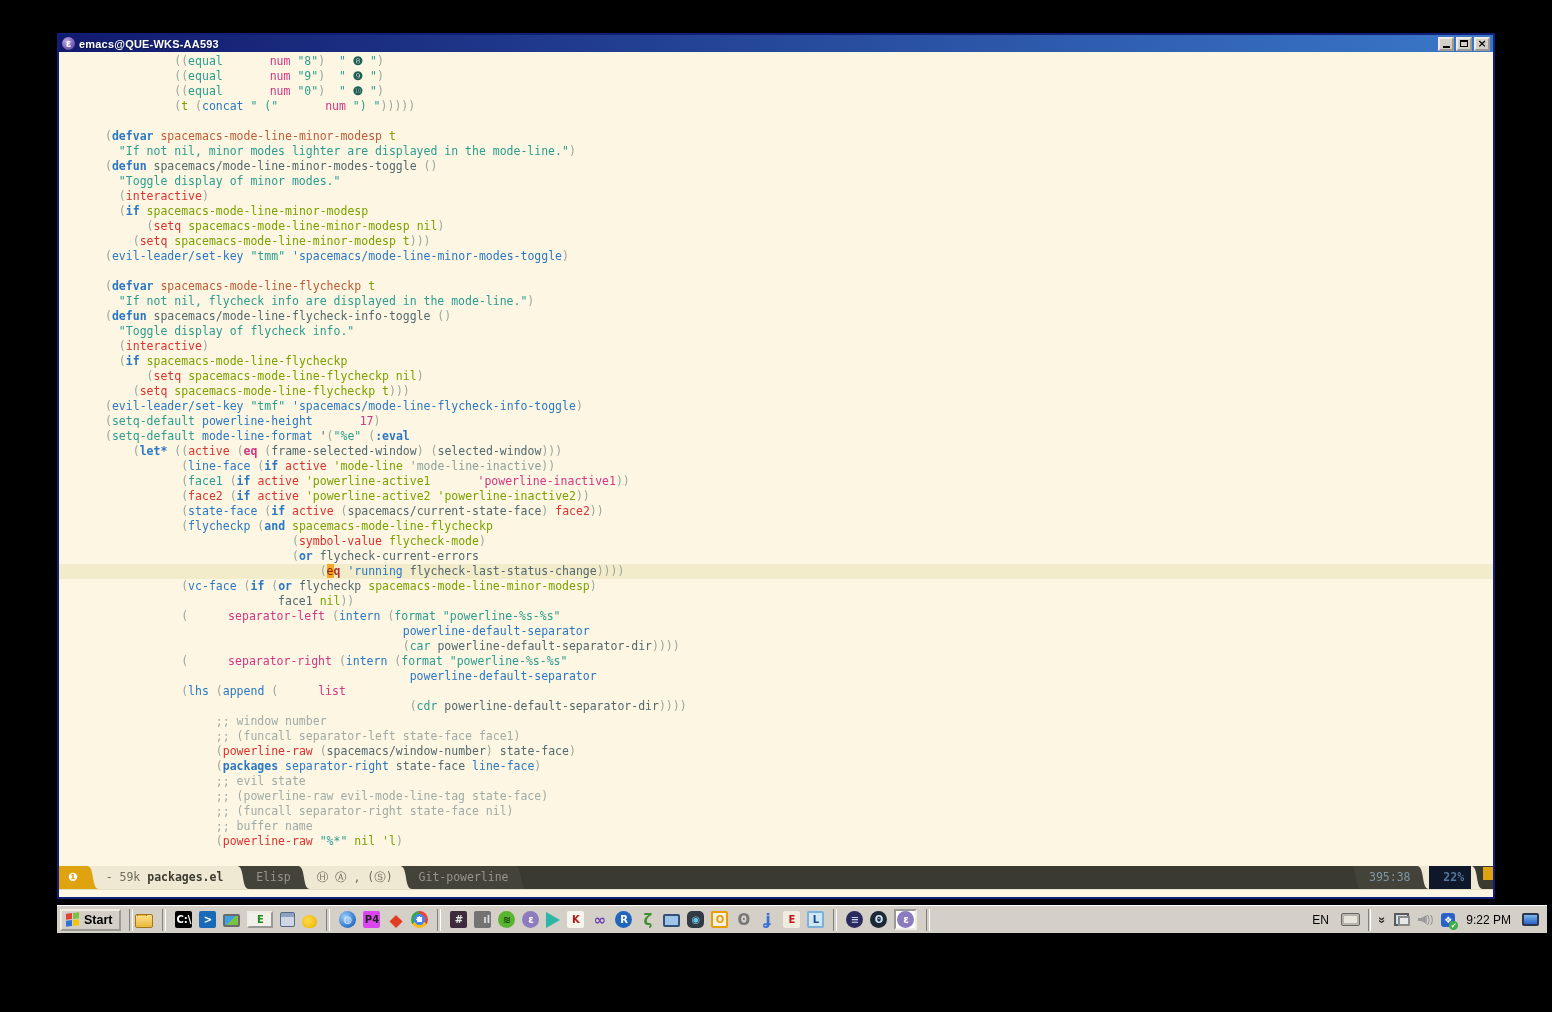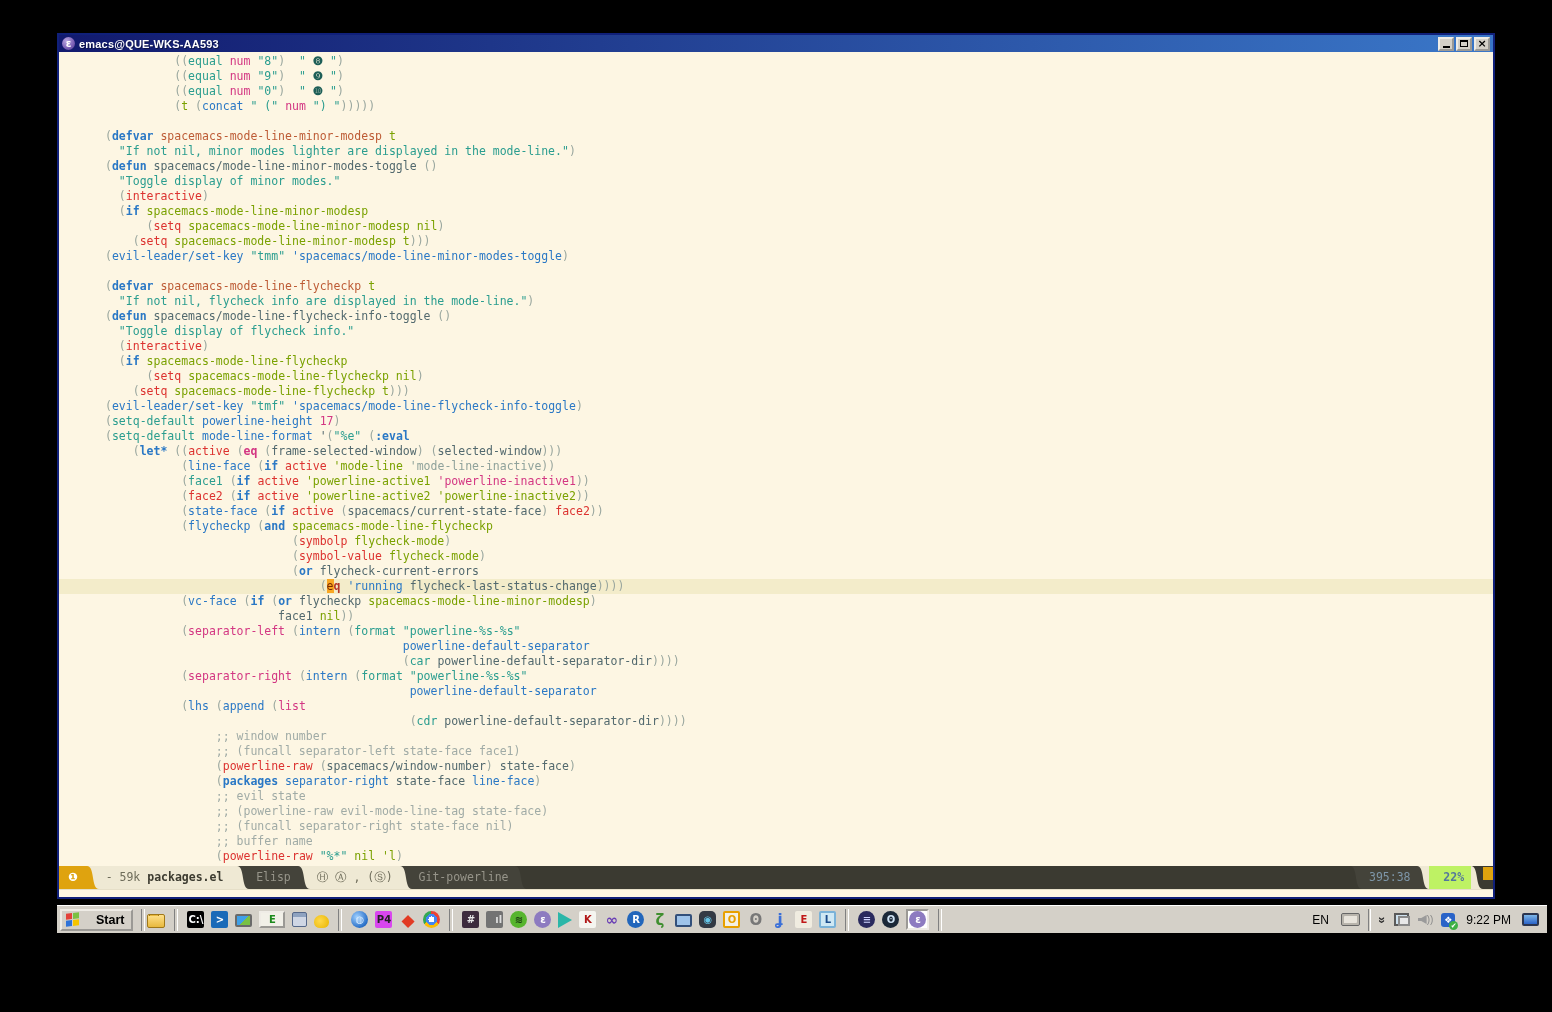--- a/index.html
+++ b/index.html
@@ -23,21 +23,21 @@
   .g-x{font-size:11px;font-weight:bold;color:#000;line-height:10px;font-family:"DejaVu Sans",sans-serif;}
 
   
   .code{flex:1 1 auto;overflow:hidden;padding:2px 0 0 46px;background:var(--bg);
     font-family:"DejaVu Sans Mono",monospace;font-size:11.5px;cursor:text;}
   .cl{height:15px;line-height:15px;white-space:pre;}
   .cl.hl{background:var(--hl);margin-left:-46px;padding-left:46px;margin-right:0;}
   .tk-d{color:var(--fg);} .tk-p{color:var(--paren);}
   .tk-k{color:var(--blue);font-weight:bold;text-align:right;} .tk-b{color:var(--blue);}
   .tk-r{color:var(--red);} .tk-rb{color:#b5362a;font-weight:bold;}
-  .tk-m{color:var(--magenta);} .tk-mb{color:var(--magenta);font-weight:bold;}
+  .tk-m{color:var(--magenta);margin-left:40px;} .tk-mb{color:var(--magenta);font-weight:bold;}
   .tk-g{color:var(--green);} .tk-s{color:var(--teal);}
   .tk-o{color:var(--orange);} .tk-c{color:var(--comment);}
   .tk-gi{color:var(--inactive);} .tk-gl{color:var(--glyphdark);font-weight:bold;}
   .tk-cur{background:var(--cursor_bg);color:var(--cursor_fg);}
 
   
   .modeline{flex:0 0 23px;height:23px;display:flex;align-items:stretch;overflow:hidden;
     font-family:"DejaVu Sans Mono",monospace;font-size:11.5px;background:var(--ml_fill);}
   .seg{display:flex;align-items:center;white-space:pre;line-height:23px;}
   .seg-orange{padding:0 9px;}
@@ -46,21 +46,21 @@
   .mt-wn{color:#fff;font-weight:bold;font-family:"DejaVu Sans",sans-serif;}
   .mt-lt{color:var(--ml_text_light);} .mt-ltb{color:#3c3b30;font-weight:bold;}
   .mt-dk{color:var(--ml_text_dark);}
   .mt-pos{color:var(--ml_pos);} .mt-pct{color:var(--ml_pct);font-weight:bold;}
   .hud-bar{width:10px;height:13px;background:var(--ml_orange);margin-top:-8px;}
   .echo{flex:0 0 8px;background:var(--bg);border-top:1px solid #e6dfc8;}
 
   
   .taskbar{position:absolute;left:57px;top:905px;width:1490px;height:28px;background:var(--taskbar);
     border-top:1px solid #fff;display:flex;align-items:center;padding:0 3px;font-family:"Liberation Sans",sans-serif;}
-  .start{display:flex;align-items:center;gap:16px;height:22px;padding:0 7px 0 4px;margin-right:6px;
+  .start{display:flex;align-items:center;gap:4px;height:22px;padding:0 7px 0 4px;margin-right:6px;
     background:var(--taskbar);border:2px outset #efece6;font-weight:bold;font-size:12.5px;color:#000;
     font-family:"Liberation Sans",sans-serif;cursor:pointer;}
   .flag{width:14px;height:13px;display:grid;grid-template-columns:6px 6px;grid-template-rows:6px 6px;gap:1px;transform:skewY(-6deg);}
   .flag i{display:block;}
   .flag i:nth-child(1){background:#e3423a;} .flag i:nth-child(2){background:#7bc143;}
   .flag i:nth-child(3){background:#2f73d8;} .flag i:nth-child(4){background:#f5c400;}
   .qlaunch{display:flex;align-items:center;gap:7px;height:28px;}
   .qsep{width:4px;height:22px;border-left:1px solid #808080;border-right:1px solid #fff;margin:0 2px;}
   .qicon{width:17px;height:17px;display:flex;align-items:center;justify-content:center;
     font-size:10px;font-weight:bold;cursor:pointer;overflow:hidden;font-family:"DejaVu Sans",sans-serif;}
@@ -149,21 +149,20 @@
         <div class="cl"><span class="tk-d">    </span><span class="tk-p">(</span><span class="tk-r">setq</span><span class="tk-d"> </span><span class="tk-g">spacemacs-mode-line-flycheckp</span><span class="tk-d"> </span><span class="tk-g">t</span><span class="tk-p">)))</span></div>
         <div class="cl"><span class="tk-p">(</span><span class="tk-b">evil-leader/set-key</span><span class="tk-d"> </span><span class="tk-s">"tmf"</span><span class="tk-d"> </span><span class="tk-b">'spacemacs/mode-line-flycheck-info-toggle</span><span class="tk-p">)</span></div>
         <div class="cl"><span class="tk-p">(</span><span class="tk-s">setq-default</span><span class="tk-d"> </span><span class="tk-b">powerline-height</span><span class="tk-d"> </span><span class="tk-m">17</span><span class="tk-p">)</span></div>
         <div class="cl"><span class="tk-p">(</span><span class="tk-s">setq-default</span><span class="tk-d"> </span><span class="tk-b">mode-line-format</span><span class="tk-d"> '</span><span class="tk-p">(</span><span class="tk-s">"%e"</span><span class="tk-d"> </span><span class="tk-p">(</span><span class="tk-k">:eval</span></div>
         <div class="cl"><span class="tk-d">    </span><span class="tk-p">(</span><span class="tk-k">let*</span><span class="tk-d"> </span><span class="tk-p">((</span><span class="tk-r">active</span><span class="tk-d"> </span><span class="tk-p">(</span><span class="tk-mb">eq</span><span class="tk-d"> </span><span class="tk-p">(</span><span class="tk-d">frame-selected-window</span><span class="tk-p">)</span><span class="tk-d"> </span><span class="tk-p">(</span><span class="tk-d">selected-window</span><span class="tk-p">)))</span></div>
         <div class="cl"><span class="tk-d">           </span><span class="tk-p">(</span><span class="tk-b">line-face</span><span class="tk-d"> </span><span class="tk-p">(</span><span class="tk-k">if</span><span class="tk-d"> </span><span class="tk-r">active</span><span class="tk-d"> </span><span class="tk-g">'mode-line</span><span class="tk-d"> </span><span class="tk-gi">'mode-line-inactive</span><span class="tk-p">))</span></div>
         <div class="cl"><span class="tk-d">           </span><span class="tk-p">(</span><span class="tk-s">face1</span><span class="tk-d"> </span><span class="tk-p">(</span><span class="tk-k">if</span><span class="tk-d"> </span><span class="tk-r">active</span><span class="tk-d"> </span><span class="tk-g">'powerline-active1</span><span class="tk-d"> </span><span class="tk-m">'powerline-inactive1</span><span class="tk-p">))</span></div>
         <div class="cl"><span class="tk-d">           </span><span class="tk-p">(</span><span class="tk-r">face2</span><span class="tk-d"> </span><span class="tk-p">(</span><span class="tk-k">if</span><span class="tk-d"> </span><span class="tk-r">active</span><span class="tk-d"> </span><span class="tk-g">'powerline-active2</span><span class="tk-d"> </span><span class="tk-g">'powerline-inactive2</span><span class="tk-p">))</span></div>
         <div class="cl"><span class="tk-d">           </span><span class="tk-p">(</span><span class="tk-b">state-face</span><span class="tk-d"> </span><span class="tk-p">(</span><span class="tk-k">if</span><span class="tk-d"> </span><span class="tk-r">active</span><span class="tk-d"> </span><span class="tk-p">(</span><span class="tk-d">spacemacs/current-state-face</span><span class="tk-p">)</span><span class="tk-d"> </span><span class="tk-r">face2</span><span class="tk-p">))</span></div>
         <div class="cl"><span class="tk-d">           </span><span class="tk-p">(</span><span class="tk-b">flycheckp</span><span class="tk-d"> </span><span class="tk-p">(</span><span class="tk-k">and</span><span class="tk-d"> </span><span class="tk-g">spacemacs-mode-line-flycheckp</span></div>
-        <div class="cl"><span class="tk-d">                           </span><span class="tk-p">(</span><span class="tk-r">symbolp</span><span class="tk-d"> </span><span class="tk-g">flycheck-mode</span><span class="tk-p">)</span></div>
         <div class="cl"><span class="tk-d">                           </span><span class="tk-p">(</span><span class="tk-r">symbol-value</span><span class="tk-d"> </span><span class="tk-g">flycheck-mode</span><span class="tk-p">)</span></div>
         <div class="cl"><span class="tk-d">                           </span><span class="tk-p">(</span><span class="tk-k">or</span><span class="tk-d"> </span><span class="tk-d">flycheck-current-errors</span></div>
         <div class="cl hl"><span class="tk-d">                               </span><span class="tk-p">(</span><span class="tk-cur">e</span><span class="tk-rb">q</span><span class="tk-d"> </span><span class="tk-b">'running</span><span class="tk-d"> </span><span class="tk-d">flycheck-last-status-change</span><span class="tk-p">))))</span></div>
         <div class="cl"><span class="tk-d">           </span><span class="tk-p">(</span><span class="tk-b">vc-face</span><span class="tk-d"> </span><span class="tk-p">(</span><span class="tk-k">if</span><span class="tk-d"> </span><span class="tk-p">(</span><span class="tk-k">or</span><span class="tk-d"> </span><span class="tk-d">flycheckp</span><span class="tk-d"> </span><span class="tk-g">spacemacs-mode-line-minor-modesp</span><span class="tk-p">)</span></div>
         <div class="cl"><span class="tk-d">                         </span><span class="tk-d">face1</span><span class="tk-d"> </span><span class="tk-g">nil</span><span class="tk-p">))</span></div>
         <div class="cl"><span class="tk-d">           </span><span class="tk-p">(</span><span class="tk-m">separator-left</span><span class="tk-d"> </span><span class="tk-p">(</span><span class="tk-b">intern</span><span class="tk-d"> </span><span class="tk-p">(</span><span class="tk-s">format</span><span class="tk-d"> </span><span class="tk-s">"powerline-%s-%s"</span></div>
         <div class="cl"><span class="tk-d">                                           </span><span class="tk-b">powerline-default-separator</span></div>
         <div class="cl"><span class="tk-d">                                           </span><span class="tk-p">(</span><span class="tk-s">car</span><span class="tk-d"> </span><span class="tk-d">powerline-default-separator-dir</span><span class="tk-p">))))</span></div>
         <div class="cl"><span class="tk-d">           </span><span class="tk-p">(</span><span class="tk-m">separator-right</span><span class="tk-d"> </span><span class="tk-p">(</span><span class="tk-b">intern</span><span class="tk-d"> </span><span class="tk-p">(</span><span class="tk-s">format</span><span class="tk-d"> </span><span class="tk-s">"powerline-%s-%s"</span></div>
         <div class="cl"><span class="tk-d">                                            </span><span class="tk-b">powerline-default-separator</span></div>
@@ -215,21 +214,21 @@
           <svg width="12" height="23" viewBox="0 0 12 23" preserveAspectRatio="none">
             <path d="M0 0 C 8 0, 4 23, 12 23 L 0 23 Z" fill="#3b3a31"></path>
           </svg>
         </span>
         <span class="seg " style="background: rgb(68, 67, 58);"><span class="mt-pos"> 395:38 </span></span>
         <span class="mlsep" style="background: rgb(239, 233, 212);">
           <svg width="12" height="23" viewBox="0 0 12 23" preserveAspectRatio="none">
             <path d="M0 0 C 8 0, 4 23, 12 23 L 0 23 Z" fill="#44433a"></path>
           </svg>
         </span>
-        <span class="seg " style="background: #bef264;"><span class="mt-pct">  22% </span></span>
+        <span class="seg " style="background: #0f172a;"><span class="mt-pct">  22% </span></span>
         <span class="mlsep" style="background: rgb(59, 58, 49);">
           <svg width="12" height="23" viewBox="0 0 12 23" preserveAspectRatio="none">
             <path d="M0 0 C 8 0, 4 23, 12 23 L 0 23 Z" fill="#efe9d4"></path>
           </svg>
         </span>
         <span class="seg " style="background: rgb(59, 58, 49);"><span class="hud-bar"></span></span>
       </div>
     <div class="echo"></div>
   </div>
 

